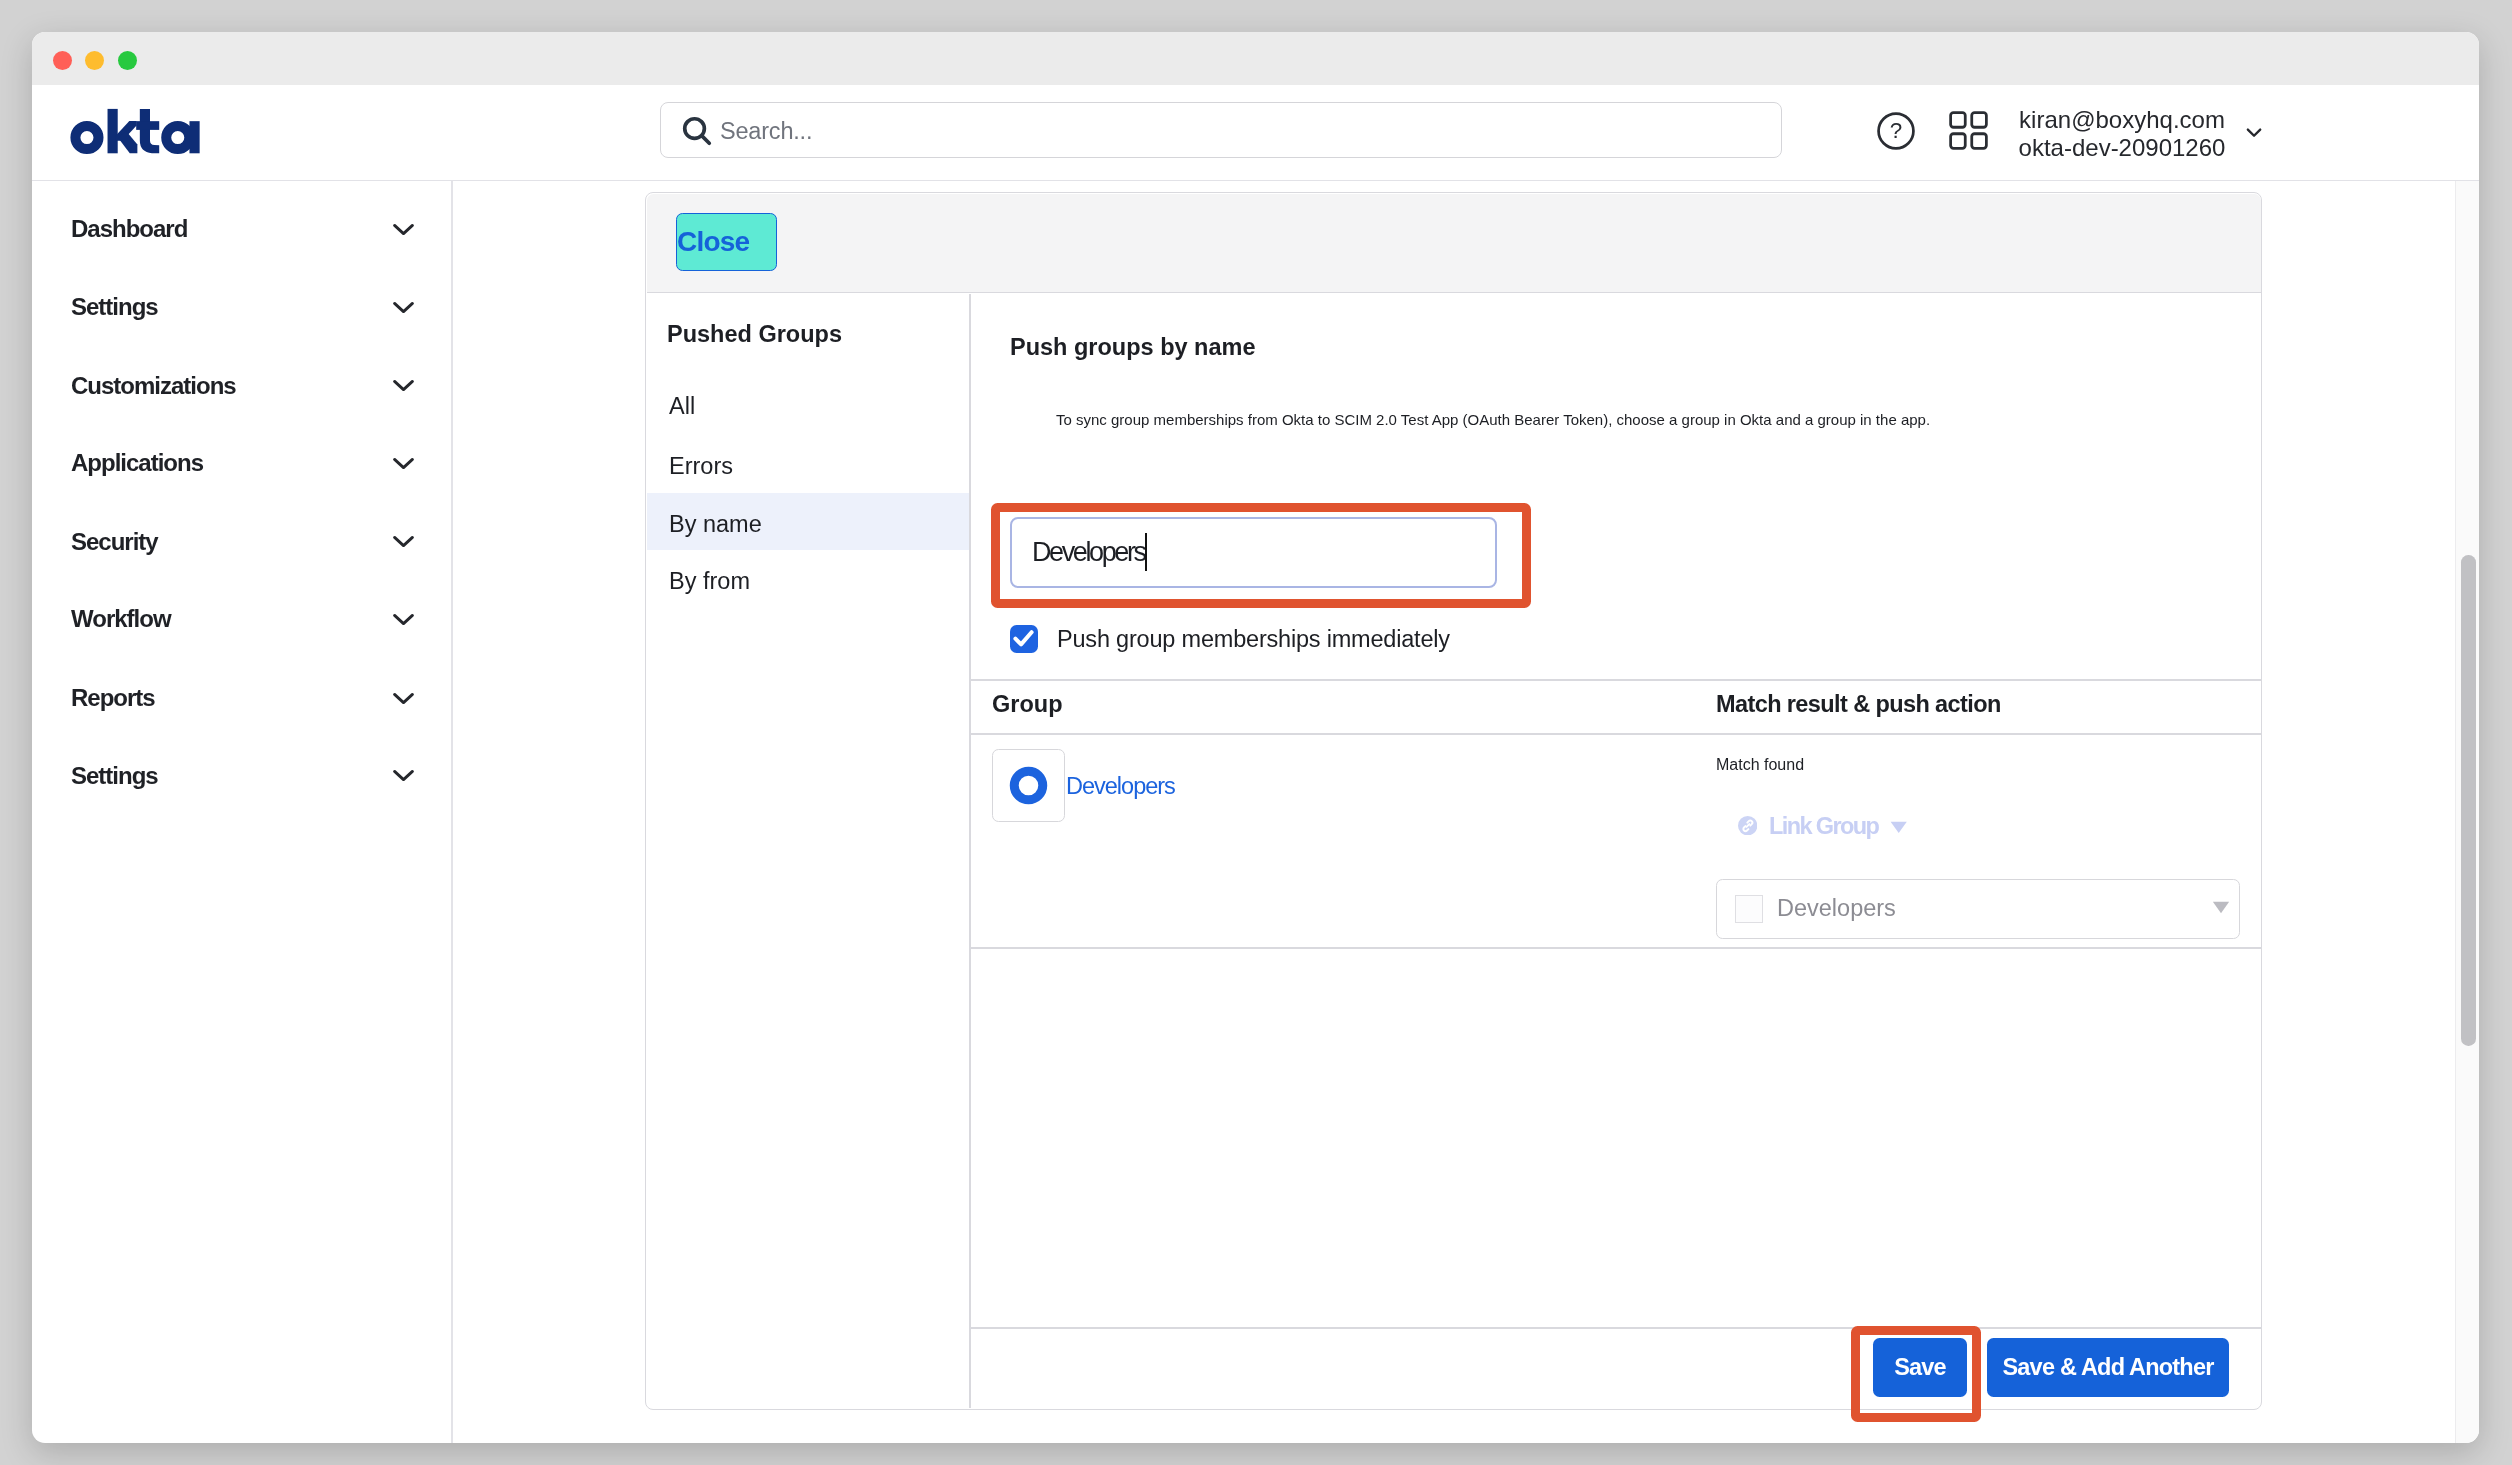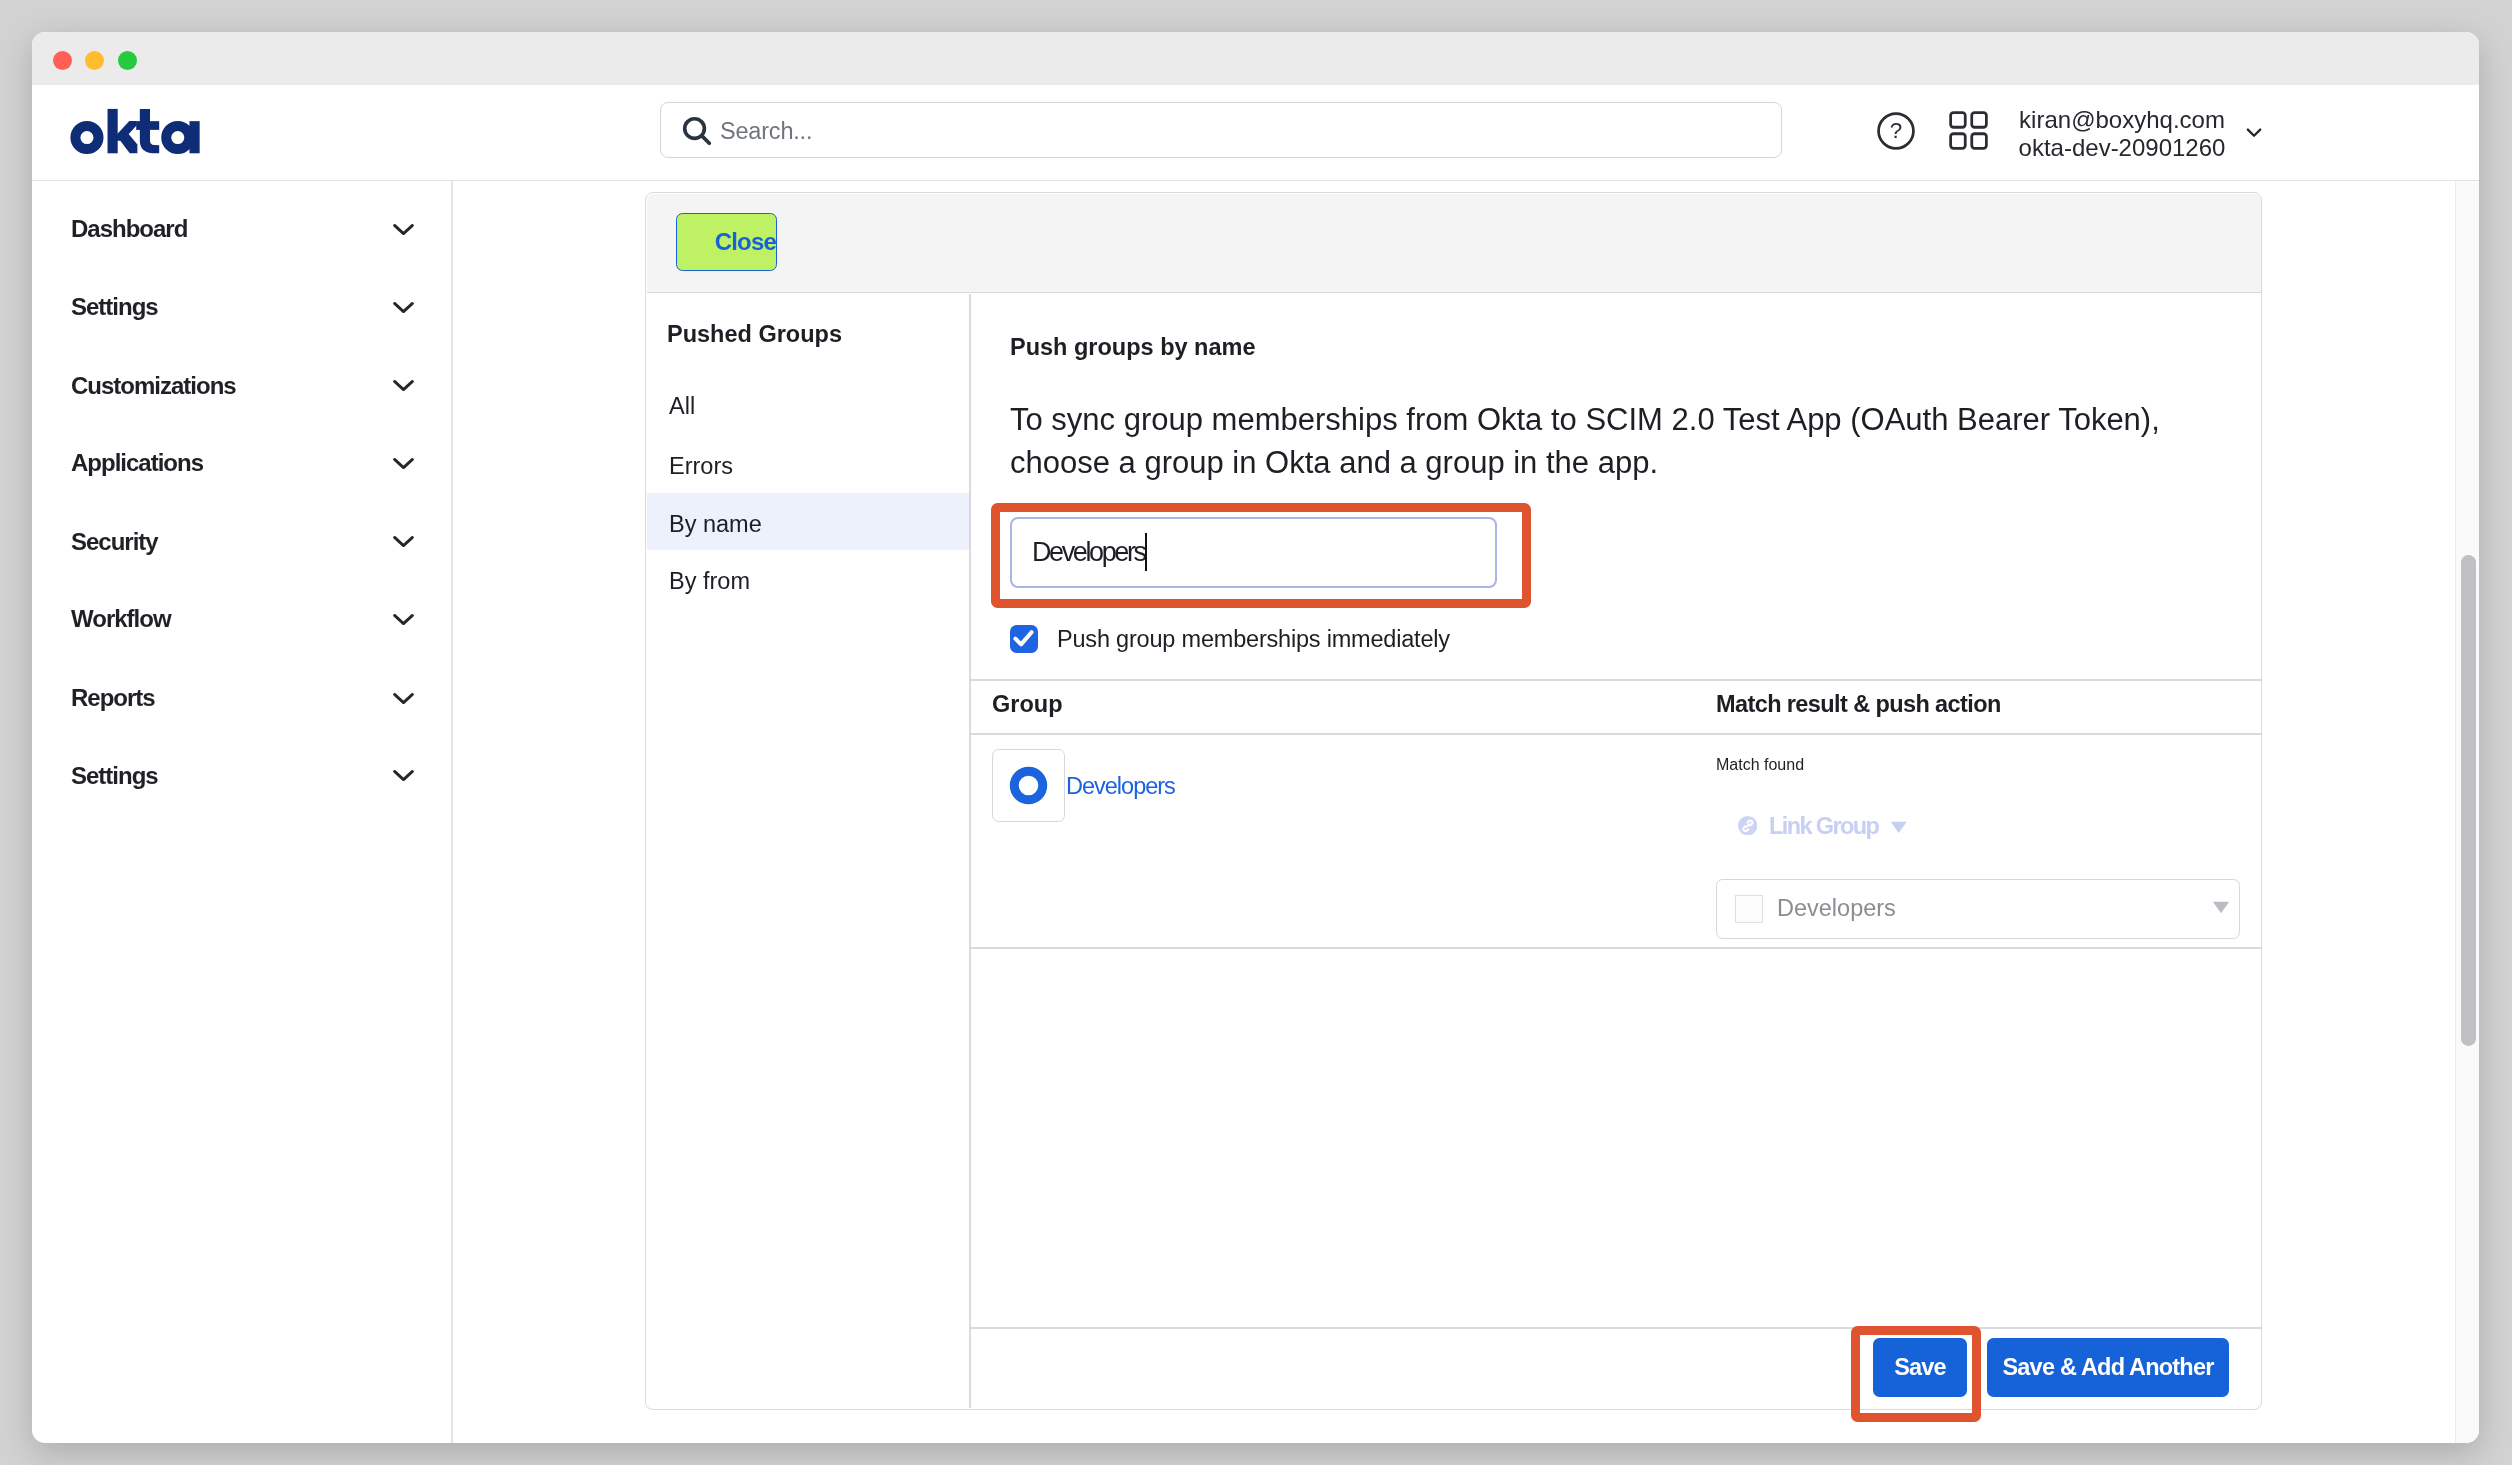--- a/index.html
+++ b/index.html
@@ -19,29 +19,29 @@
   #searchtxt { left:688px; top:83px; font-size:23.5px; color:#70747d; line-height:32px; letter-spacing:-0.2px; }
   #account { left:1985px; top:74px; width:210px; text-align:center; font-size:24px; color:#26282d; line-height:27.5px; }
   
   #sideborder { left:419px; top:149px; width:1.6px; height:1262px; background:#e3e3e8; }
   .navitem { position:absolute; left:39px; height:32px; font-size:24px; font-weight:700; color:#1f2126; line-height:32px; letter-spacing:-1px; }
   .navchev { position:absolute; left:360px; }
   .navchev polyline { fill:none; stroke:#25272c; stroke-width:3.6; stroke-linecap:round; stroke-linejoin:round; }
   
   #panel { left:613px; top:160px; width:1617px; height:1218px; border:1.6px solid #d9d9de; border-radius:8px; background:#fff; }
   #panelhead { left:615px; top:162px; width:1614px; height:99px; background:#f4f4f5; border-bottom:1.6px solid #d9d9de; border-radius:6.5px 6.5px 0 0; }
-  #closebtn { left:644px; top:181px; width:101px; height:58px; border:1.6px solid #1562d9; border-radius:6.5px; background:#bef264;
-    color:#1562d9; font-size:24px; font-weight:bold; text-align:right; line-height:55px; letter-spacing:-0.8px; }
+  #closebtn { left:644px; top:181px; width:101px; height:58px; border:1.6px solid #1562d9; border-radius:6.5px; background:#5eead4;
+    color:#1562d9; font-size:28px; font-weight:bold; text-align:left; line-height:55px; letter-spacing:-0.8px; }
   #subborder { left:937px; top:262px; width:1.6px; height:1114px; background:#d9d9de; }
   #pushedgroups { left:635px; top:286px; font-size:23.5px; font-weight:bold; color:#1d1f24; line-height:32px; }
   .subitem { position:absolute; left:637px; height:32px; font-size:23.5px; color:#1d1f24; line-height:32px; }
   #selrow { left:615px; top:461px; width:322px; height:57px; background:#edf1fb; }
   
   #heading { left:978px; top:299px; font-size:23.5px; font-weight:bold; color:#1d1f24; line-height:32px; }
-  #para { left:978px; top:366px; width:1199px; font-size:31px; color:#1d1f24; line-height:43px; }
+  #para { left:1024px; top:366px; width:1199px; font-size:15px; color:#1d1f24; line-height:43px; }
   #orange1 { left:959px; top:471px; width:540px; height:105px; border:9.7px solid #e0532f; border-radius:6.5px; }
   #input1 { left:978px; top:485px; width:487px; height:71px; border:2.4px solid #a9b5e4; border-radius:8px; background:#fff; }
   #inputtxt { left:1000px; top:502px; font-size:27px; color:#1d1f24; line-height:36px; letter-spacing:-2.4px; }
   #cursor { left:1113px; top:501px; width:2.4px; height:38px; background:#111; }
   #checkbox { left:978px; top:593px; width:27.5px; height:27.5px; background:#1e63e1; border-radius:6.5px; }
   #cblabel { left:1025px; top:591px; font-size:23.5px; color:#1d1f24; line-height:32px; letter-spacing:-0.2px; }
   .hline { position:absolute; background:#d9d9de; height:1.6px; }
   #grouphdr { left:960px; top:656px; font-size:23.5px; font-weight:bold; color:#1d1f24; line-height:32px; }
   #matchhdr { left:1684px; top:656px; font-size:23.5px; font-weight:bold; color:#1d1f24; line-height:32px; letter-spacing:-0.6px; }
   #iconbox { left:960px; top:717px; width:73px; height:73px; border:1.6px solid #d7d7db; border-radius:6.5px; background:#fff; }

